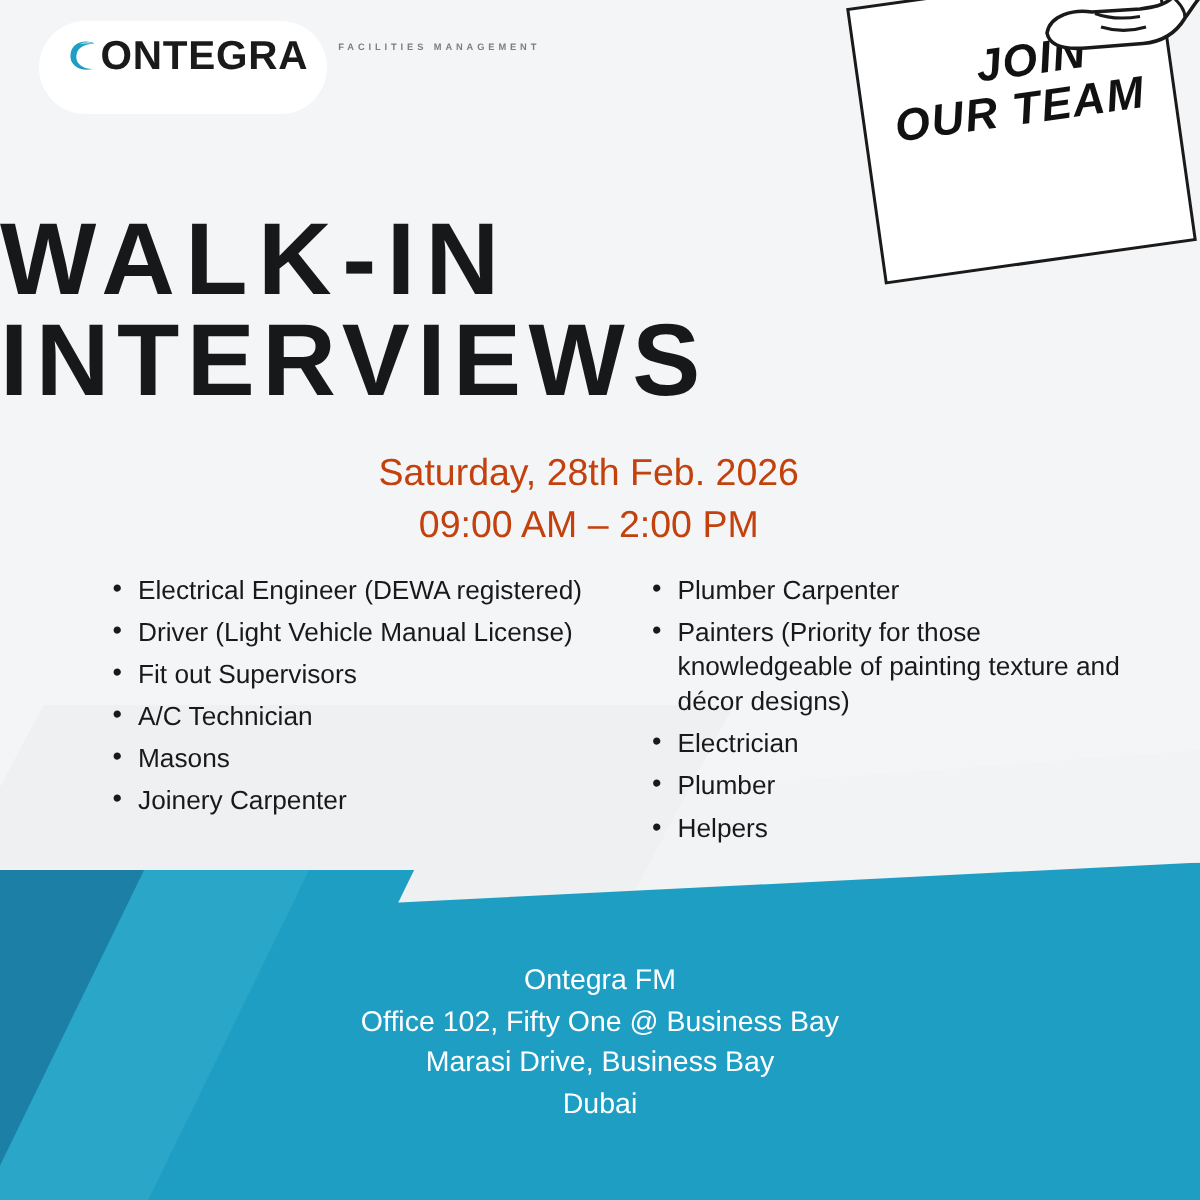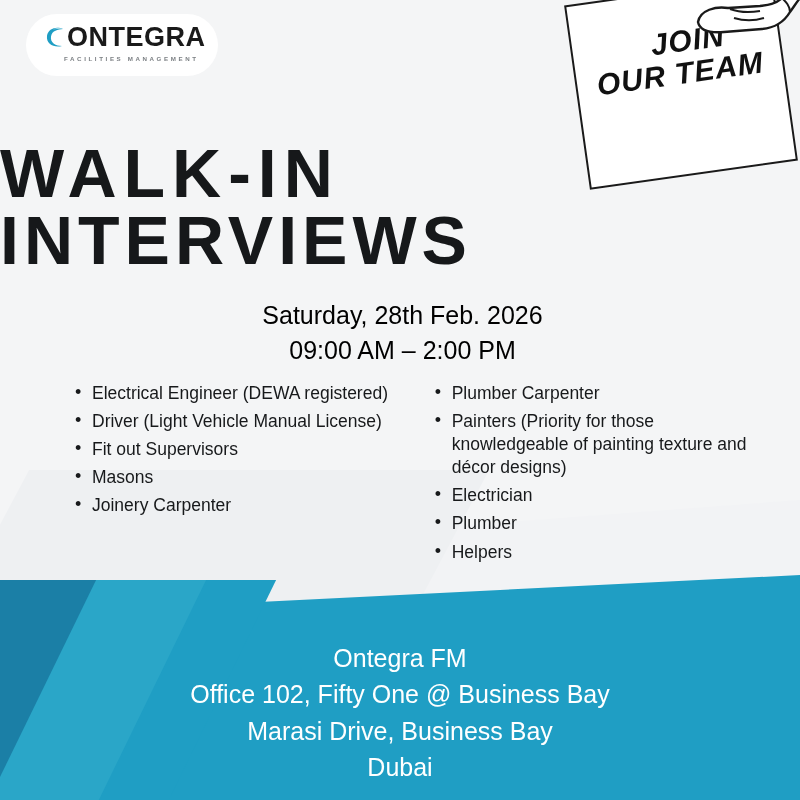--- a/index.html
+++ b/index.html
@@ -71,21 +71,21 @@
     position: absolute;
     left: 26px; top: 14px;
     width: 192px; height: 62px;
     background: #ffffff;
     border-radius: 34px;
   }
   .logo-wrap {
     position: absolute;
     left: 44px; top: 24px;
     display: flex;
-    flex-direction: column;
+    flex-direction: row;
     align-items: flex-start;
   }
   .logo-main {
     display: flex;
     align-items: center;
     line-height: 1;
   }
   .logo-mark {
     width: 22px; height: 24px;
     margin-right: 1px;
@@ -146,24 +146,24 @@
     color: #16181a;
     font-weight: 800;
     font-size: 68px;
     line-height: 0.98;
     letter-spacing: 7px;
   }
   .headline .line2 { letter-spacing: 5px; }
 
   .datetime {
     position: absolute;
-    left: 14px; top: 298px;
+    left: 4px; top: 298px;
     width: 777px;
     text-align: center;
-    color: #000000;
+    color: #c2410c;
     font-size: 25px;
     line-height: 1.4;
   }
 
   
   .roles {
     position: absolute;
     left: 70px; top: 382px;
     width: 700px;
     display: flex;
@@ -192,21 +192,21 @@
   .col-left { width: 348px; }
   .col-right { width: 330px; }
 
   
   .footer {
     position: absolute;
     left: 0; top: 640px;
     width: 800px;
     text-align: center;
     color: #ffffff;
-    font-size: 25px;
+    font-size: 19px;
     line-height: 1.45;
   }
   .footer div { white-space: nowrap; }
 </style>
 </head>
 <body>
 
 <div id="poster">
 
   <div class="bg-white-panel"></div>
@@ -252,20 +252,21 @@
   <div class="datetime">
     <div>Saturday, 28th Feb. 2026</div>
     <div>09:00 AM – 2:00 PM</div>
   </div>
 
   <div class="roles">
     <ul class="col-left">
       <li>Electrical Engineer (DEWA registered)</li>
       <li>Driver (Light Vehicle Manual License)</li>
       <li>Fit out Supervisors</li>
+      <li>A/C Technician</li>
       <li>Masons</li>
       <li>Joinery Carpenter</li>
     </ul>
     <ul class="col-right">
       <li>Plumber Carpenter</li>
       <li>Painters (Priority for those knowledgeable of painting texture and décor designs)</li>
       <li>Electrician</li>
       <li>Plumber</li>
       <li>Helpers</li>
     </ul>

